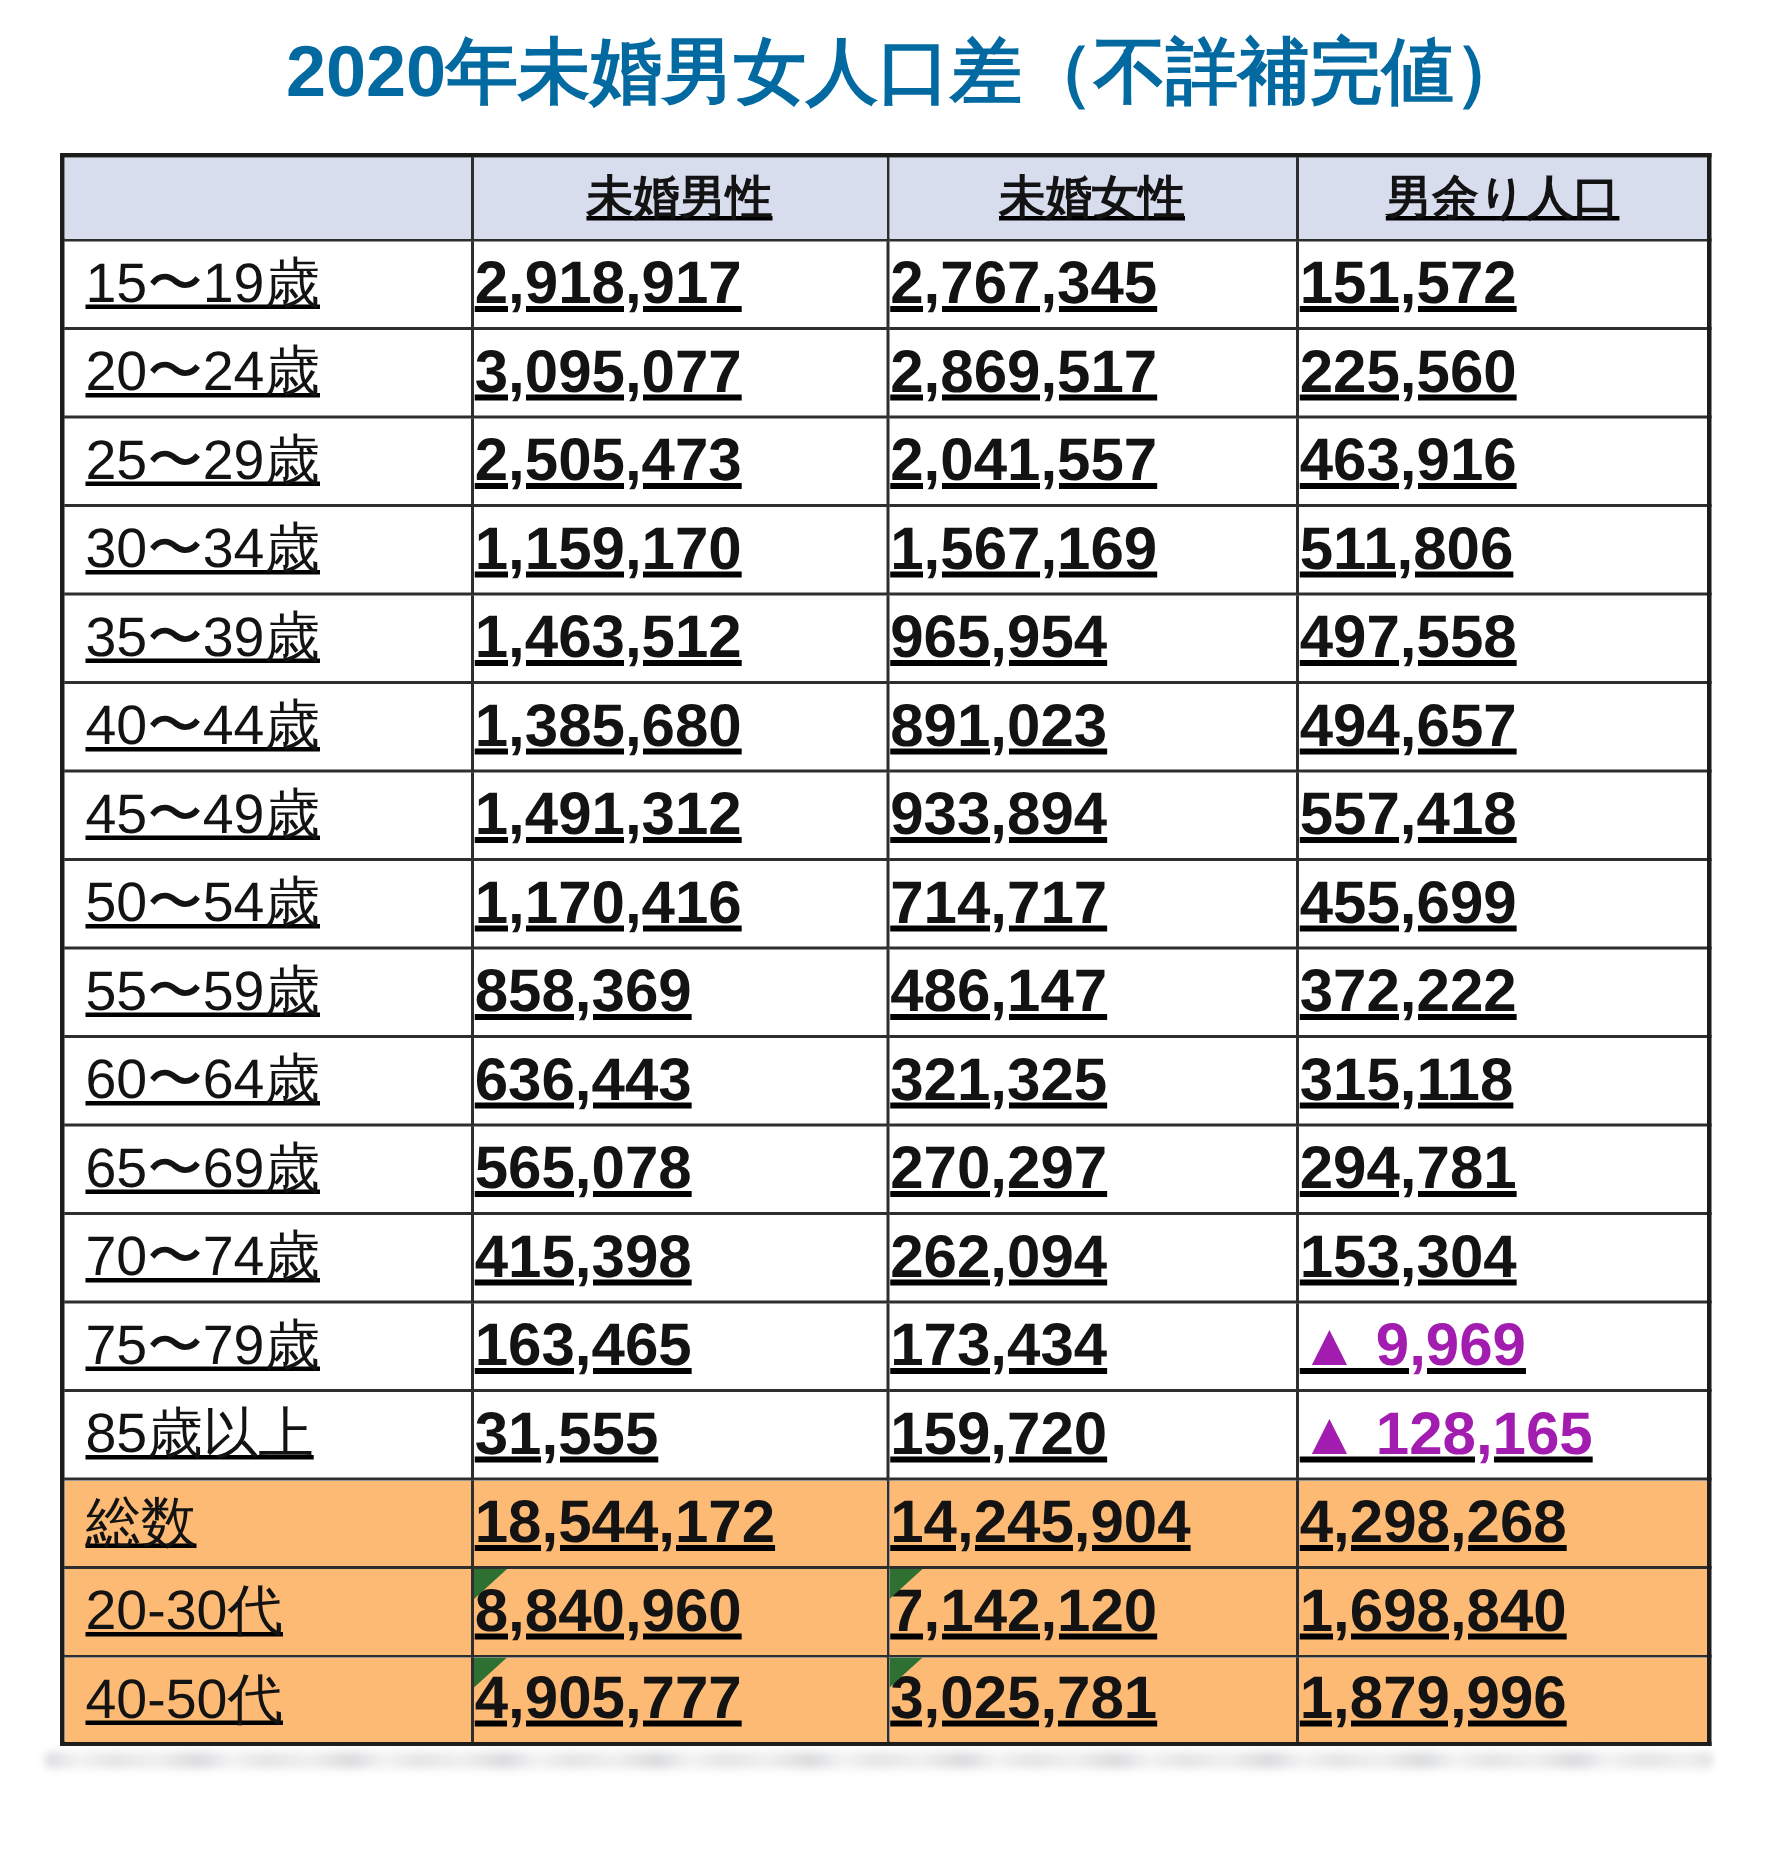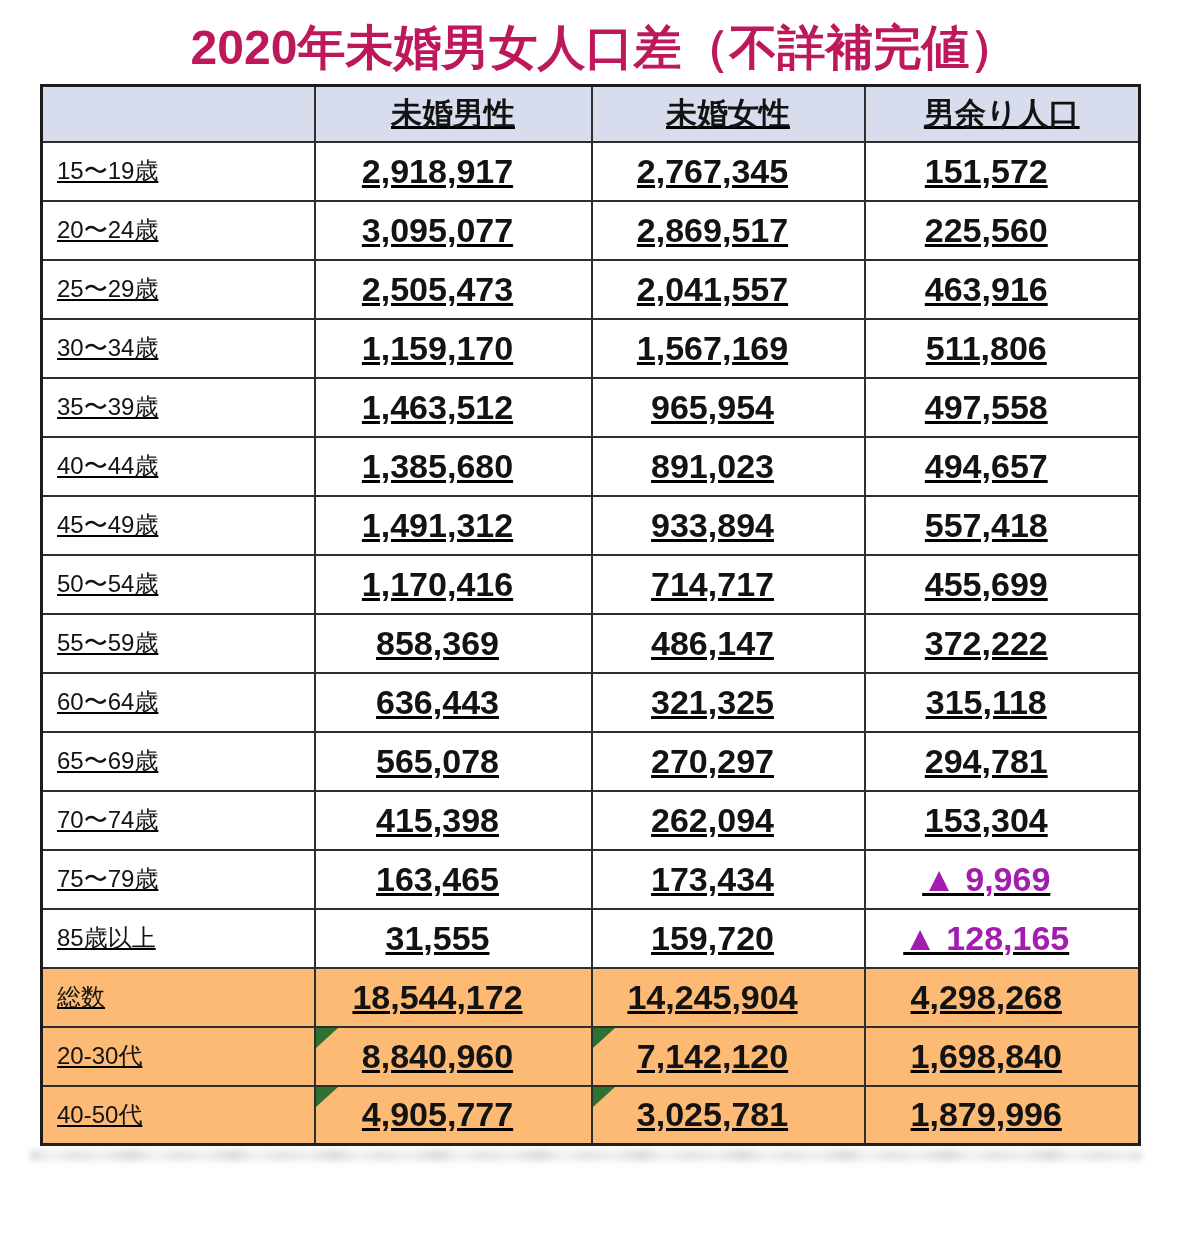--- a/index.html
+++ b/index.html
@@ -2,22 +2,22 @@
 <html><head>
 <meta charset="utf-8">
 <style>
   html,body{margin:0;padding:0;}
   body{
     width:1179px;height:1239px;background:#ffffff;overflow:hidden;
     font-family:"Liberation Sans","DejaVu Sans",sans-serif;
     -webkit-font-smoothing:antialiased;
   }
   .title{
-    text-align:center;font-size:48px;font-weight:bold;color:#be185d;
-    margin:16px 0 4px 0;letter-spacing:0px;white-space:nowrap;padding-left:29px;
+    text-align:center;font-size:48px;font-weight:bold;color:#0369a1;
+    margin:16px 0 22px 0;letter-spacing:0px;white-space:nowrap;padding-left:29px;
   }
   table.pop{
     border-collapse:collapse;table-layout:fixed;
     margin-left:40px;width:1098px;
     border:3px solid #1c1c1c;
     text-decoration:underline;
   }
   col.c-label{width:273px;}
   col.c-male{width:277px;}
   col.c-female{width:273px;}
@@ -25,24 +25,24 @@
   th,td{
     border:2px solid #2e2e2e;height:59px;box-sizing:border-box;
     color:#131313;vertical-align:middle;position:relative;
     overflow:hidden;white-space:nowrap;
   }
   thead th{
     background:#d8ddee;height:56px;text-align:center;
     font-size:31px;font-weight:bold;
   }
   td.label{
-    text-align:left;padding-left:14px;font-size:24px;font-weight:normal;
+    text-align:left;padding-left:14px;font-size:37px;font-weight:normal;
   }
   td.num{
-    text-align:center;padding-right:32px;font-size:34px;font-weight:bold;
+    text-align:left;padding-right:32px;font-size:40px;font-weight:bold;
   }
   tr.summary td{background:#fdba74;}
   td.neg{color:#a21caf;}
   .flag{
     position:absolute;top:0;left:0;width:0;height:0;
     border-top:20px solid #2e7031;border-right:22px solid transparent;
     display:block;
   }
   .artifact{
     height:11px;width:1112px;margin:4px 0 0 30px;

